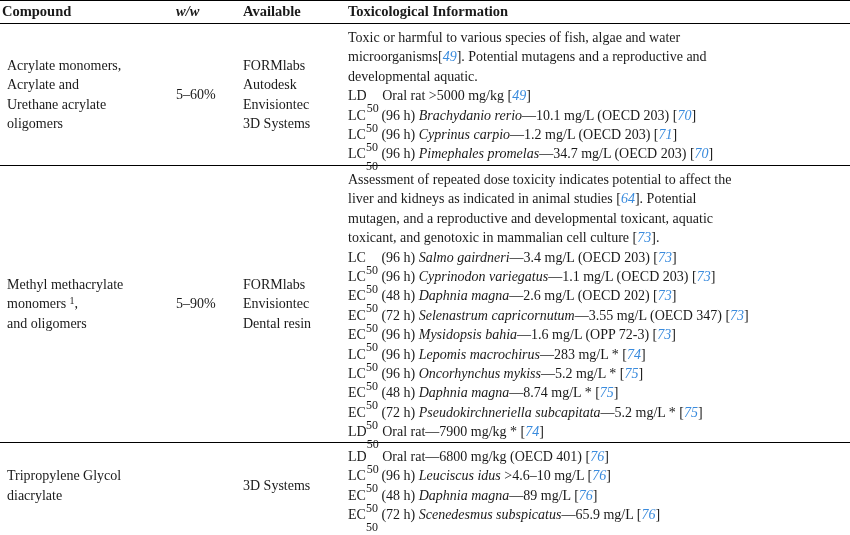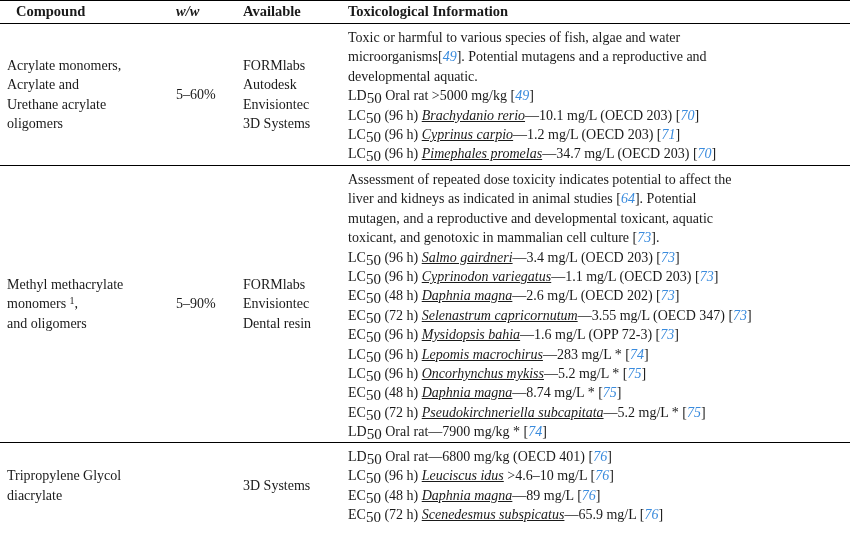--- a/index.html
+++ b/index.html
@@ -25,42 +25,42 @@
   th {
     font-size: 14.5px;
     font-weight: bold;
     text-align: left;
     vertical-align: middle;
     padding: 2px 0 4px 0;
     line-height: 16px;
     border-bottom: 1.8px solid #000;
     white-space: nowrap;
   }
-  th.first { padding-left: 16px; }
+  th.first { padding-left: 2px; }
   th.ital  { font-style: italic; }
 
   tbody tr { border-bottom: 1.8px solid #000; }
   tbody tr:last-child { border-bottom: none; }
   tr.row-0 { height: 142px; }
   tr.row-1 { height: 277px; }
   tr.row-2 { height: 86px; }
 
   td {
     font-size: 14px;
     vertical-align: middle;
     padding: 0;
   }
   td.compound-cell { padding-left: 7px; }
   td.tox-cell { vertical-align: top; padding-top: 4px; margin-top: 16px; }
 
   .line { line-height: 19.4px; white-space: nowrap; }
 
-  sub { font-size: 15px; line-height: 0; position: relative; top: 3px;  vertical-align: baseline; }
+  sub { font-size: 12px; line-height: 0; position: relative; top: 12px;  vertical-align: baseline; }
   sup { font-size: 10px; line-height: 0; position: relative; top: -4px; vertical-align: baseline; }
-  i   { font-style: italic; text-decoration: underline; }
+  i   { font-style: italic; }
   .ref { color: var(--ref-color, #3a8bdd); font-style: italic; }
 </style>
 </head>
 <body style="--ref-color: #3a8bdd;">
 
 <table class="tox-table">
   <colgroup>
     <col class="c-compound">
     <col class="c-ww">
     <col class="c-avail">

